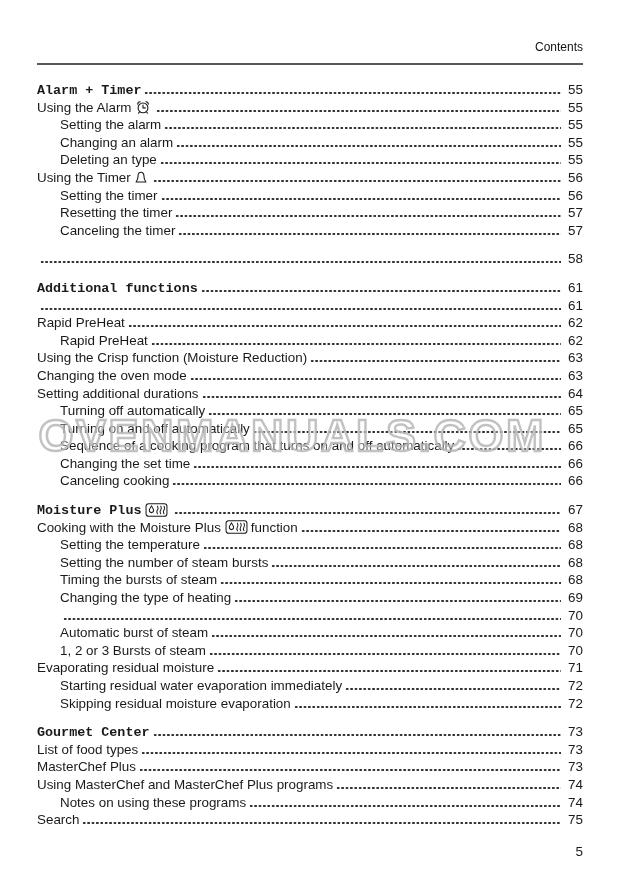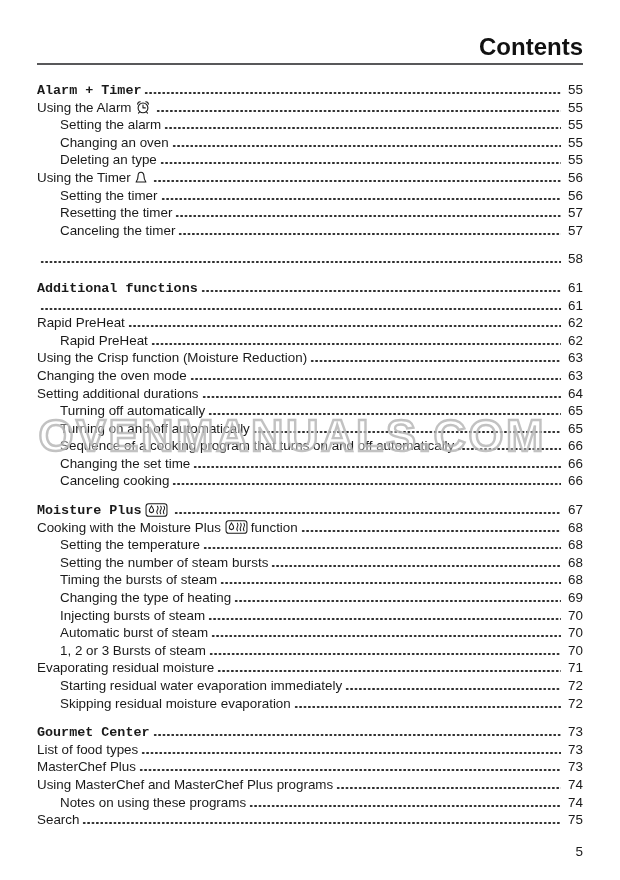--- a/index.html
+++ b/index.html
@@ -8,22 +8,22 @@
     background: #ffffff;
     font-family: "Liberation Sans", sans-serif;
     color: #1a1a1a;
     position: relative;
     overflow: hidden;
   }
   .page-inner { padding: 36px 37px 0 37px; }
 
   .heading {
     text-align: right;
-    font-size: 24px;
-    font-weight: bold;
+    font-size: 12px;
+    font-weight: normal;
     line-height: 22px;
     color: #111111;
   }
   .rule { height: 2px; background: #58585a; margin-top: 5px; }
 
   .toc { margin-top: 16px; }
   .group + .group { margin-top: 11px; }
 
   .row {
     display: flex;
@@ -102,21 +102,21 @@
               </svg></span></span>
     <span class="leader"></span>
     <span class="page-col">55</span>
   </div>
         <div class="row indent-1">
     <span class="title">Setting the alarm</span>
     <span class="leader"></span>
     <span class="page-col">55</span>
   </div>
         <div class="row indent-1">
-    <span class="title">Changing an oven</span>
+    <span class="title">Changing an alarm</span>
     <span class="leader"></span>
     <span class="page-col">55</span>
   </div>
         <div class="row indent-1">
     <span class="title">Deleting an type</span>
     <span class="leader"></span>
     <span class="page-col">55</span>
   </div>
         <div class="row">
     <span class="title">Using the Timer<span class="icon icon-bell"><svg width="12" height="13" viewBox="0 0 12 13" fill="none" stroke="#1a1a1a" stroke-width="1.1" stroke-linejoin="round">
@@ -245,21 +245,20 @@
     <span class="title">Timing the bursts of steam</span>
     <span class="leader"></span>
     <span class="page-col">68</span>
   </div>
         <div class="row indent-1">
     <span class="title">Changing the type of heating</span>
     <span class="leader"></span>
     <span class="page-col">69</span>
   </div>
         <div class="row indent-1">
-    <span class="title">Injecting bursts of steam</span>
     <span class="leader"></span>
     <span class="page-col">70</span>
   </div>
         <div class="row indent-1">
     <span class="title">Automatic burst of steam</span>
     <span class="leader"></span>
     <span class="page-col">70</span>
   </div>
         <div class="row indent-1">
     <span class="title">1, 2 or 3 Bursts of steam</span>

